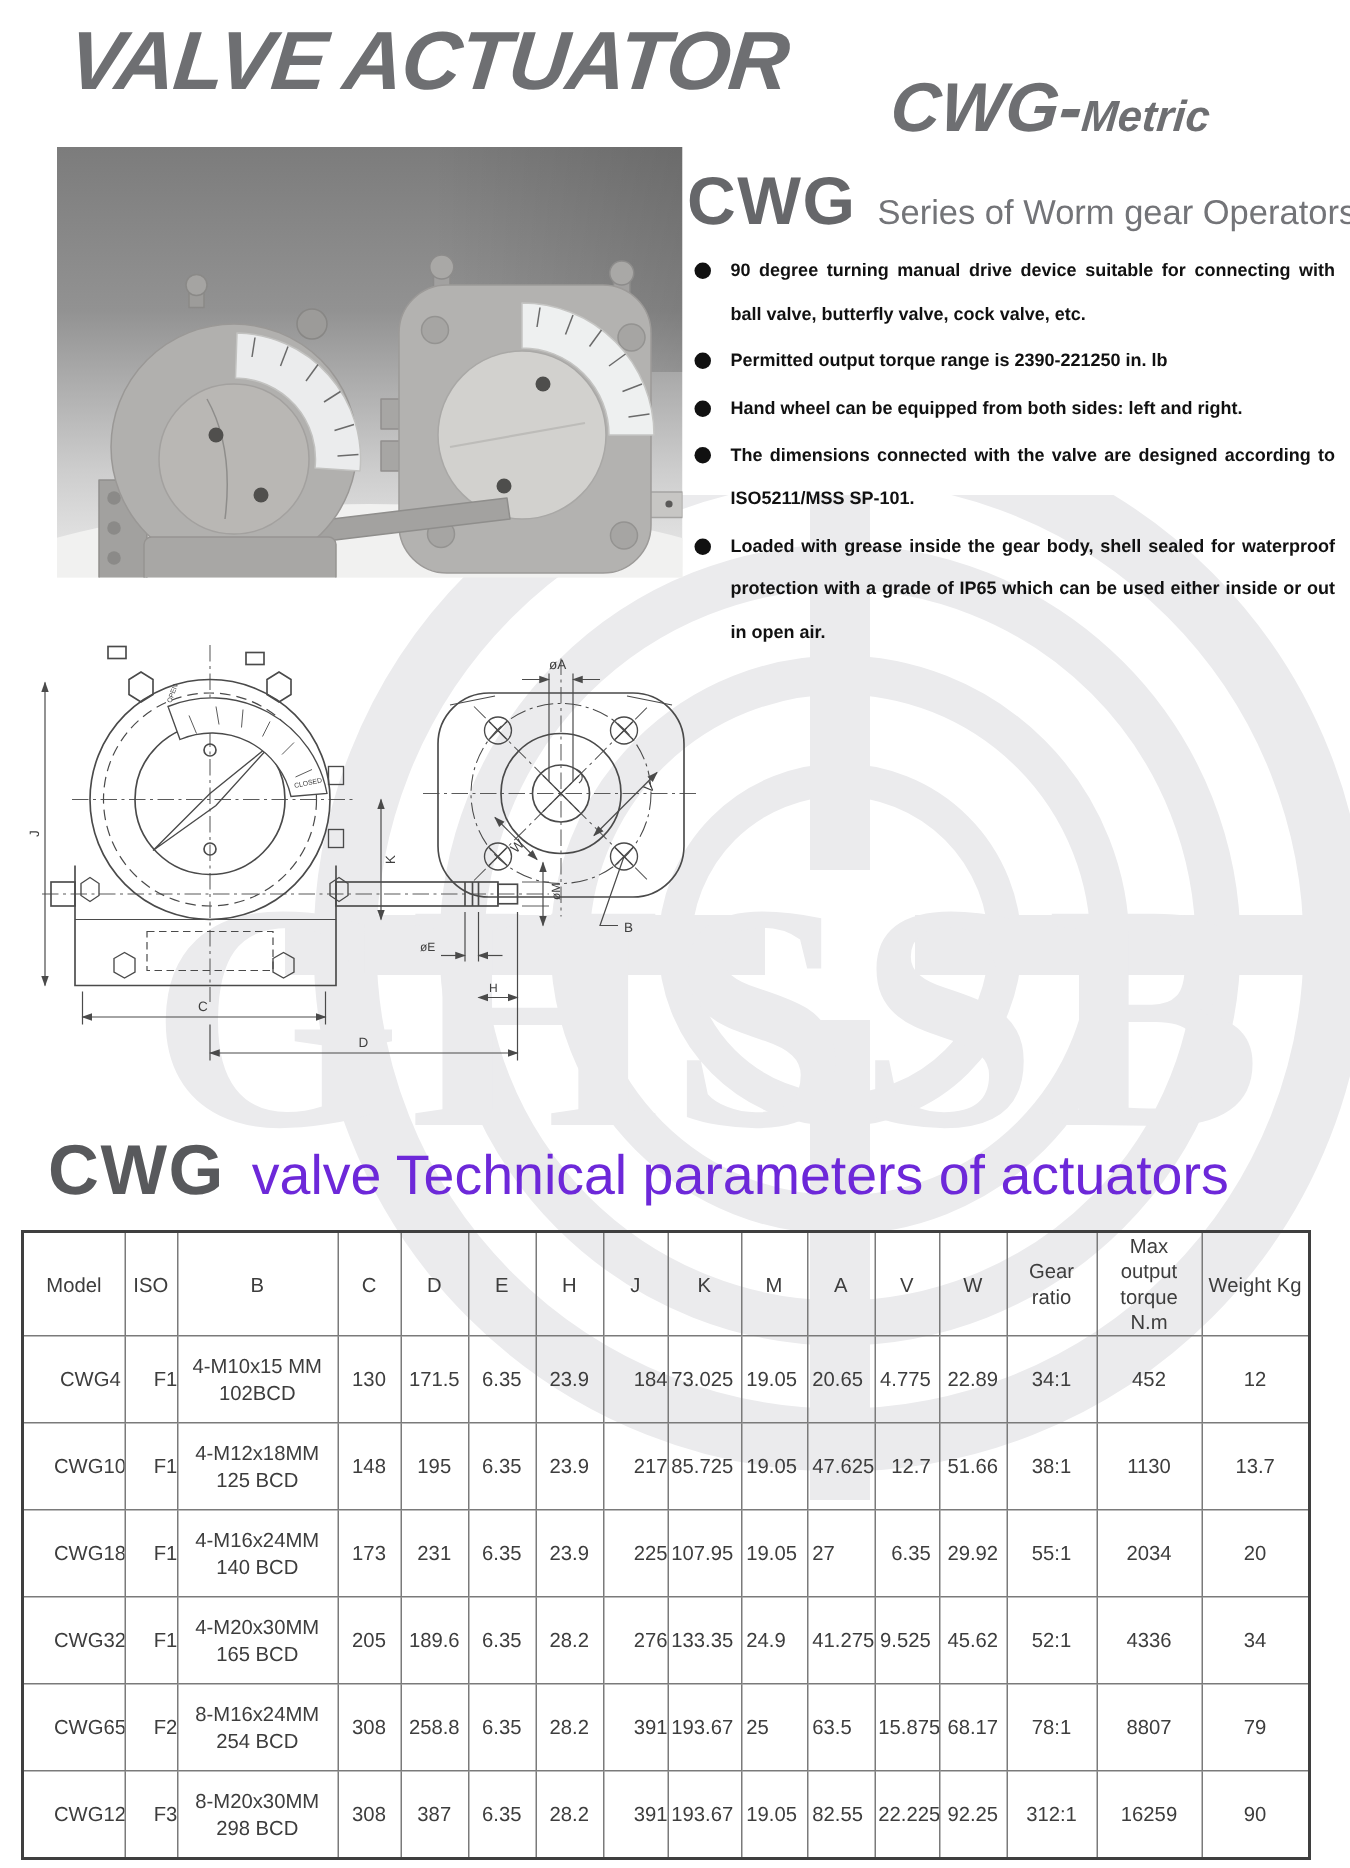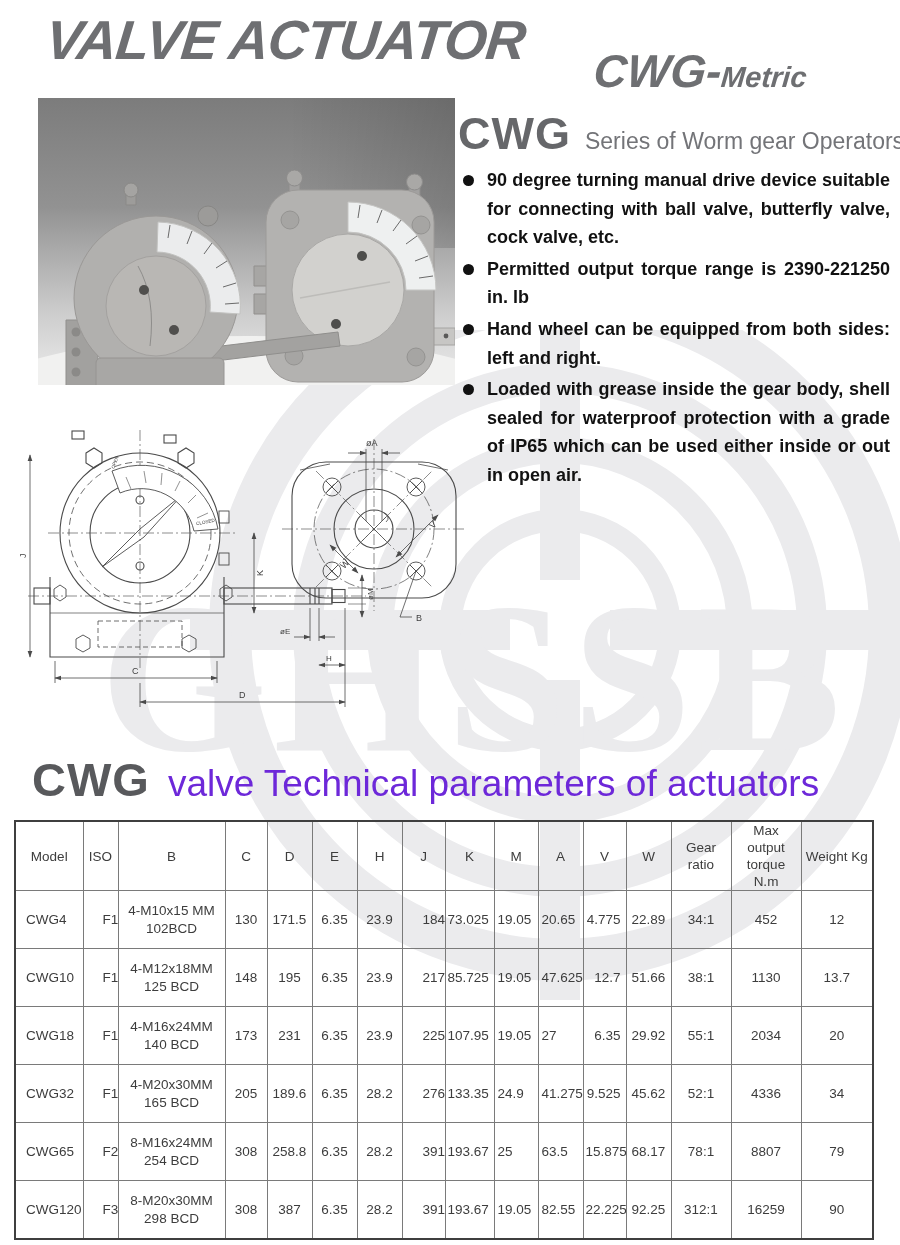--- a/index.html
+++ b/index.html
@@ -24,21 +24,21 @@
   
   .photo{position:absolute;left:38px;top:98px;width:417px;height:287px;z-index:1;}
   
   .series-head{position:absolute;left:458px;top:108px;width:432px;z-index:2;display:flex;align-items:baseline;}
   .series-head .cwg{font-size:45px;font-weight:700;color:#66676a;letter-spacing:1px;}
   .series-head .tag{font-size:23px;color:#737478;margin-left:14px;white-space:nowrap;}
   .features{position:absolute;left:458px;top:166px;width:432px;z-index:2;list-style:none;margin:0;padding:0;}
   .features li{display:flex;margin:0 0 3px 0;}
   .bullet-marker{flex:0 0 11px;width:11px;height:11px;border-radius:50%;background:#111;margin:9px 13px 0 5px;}
   .ftext{
-    flex:1;font-size:18px;line-height:28.6px;font-weight:700;color:#111;
+    flex:1;font-size:12px;line-height:28.6px;font-weight:700;color:#111;
     text-align:justify;
   }
   
   .drawing{position:absolute;left:14px;top:425px;width:456px;height:300px;z-index:1;}
   .drawing text{font-family:"Liberation Sans",sans-serif;fill:#3f3f3f;}
   
   .section-head{position:absolute;left:32px;top:752px;z-index:2;display:flex;align-items:baseline;}
   .section-head .cwg{font-size:47px;font-weight:700;color:#58595c;letter-spacing:1px;}
   .section-head .rest{font-size:37px;color:#6d28d9;margin-left:18px;white-space:nowrap;}
   
@@ -46,21 +46,21 @@
     position:absolute;left:14px;top:820px;width:858px;z-index:2;
     border-collapse:collapse;table-layout:fixed;background:transparent;
     font-size:13.5px;color:#3d3d3d;
   }
   table.params th,table.params td{
     border:1px solid #7a7a7a;overflow:hidden;vertical-align:middle;padding:0 2px;
   }
   table.params{border:2px solid #3f3f3f;}
   table.params th{font-weight:400;text-align:center;height:56px;line-height:17px;}
   table.params td{height:57px;text-align:center;}
-  table.params td:nth-child(1){text-align:left;padding-left:10px;}
+  table.params td:nth-child(1){text-align:right;padding-left:20px;}
   table.params td:nth-child(2){text-align:left;padding-left:19px;}
   table.params td:nth-child(3){white-space:pre-line;line-height:18px;}
   table.params td:nth-child(8){text-align:center;padding-left:20px;}
   table.params td:nth-child(9){text-align:left;padding-left:2px;}
   table.params td:nth-child(10){text-align:left;padding-left:3px;}
   table.params td:nth-child(11){text-align:left;padding-left:3px;}
   table.params td:nth-child(12){text-align:right;padding-right:5px;}
 </style>
 </head>
 <body>
@@ -175,20 +175,24 @@
         <span class="bullet-marker"></span>
         <span class="ftext">90 degree turning manual drive device suitable for connecting with ball valve, butterfly valve, cock valve, etc.</span>
       </li>
       <li>
         <span class="bullet-marker"></span>
         <span class="ftext">Permitted output torque range is 2390-221250 in. lb</span>
       </li>
       <li>
         <span class="bullet-marker"></span>
         <span class="ftext">Hand wheel can be equipped from both sides: left and right.</span>
+      </li>
+      <li>
+        <span class="bullet-marker"></span>
+        <span class="ftext">The dimensions connected with the valve are designed according to ISO5211/MSS SP-101.</span>
       </li>
       <li>
         <span class="bullet-marker"></span>
         <span class="ftext">Loaded with grease inside the gear body, shell sealed for waterproof protection with a grade of IP65 which can be used either inside or out in open air.</span>
       </li>
     </ul>
 
   <svg class="drawing" viewBox="0 0 456 300">
     <defs>
       <marker id="arr" viewBox="0 0 10 10" refX="9" refY="5" markerWidth="9" markerHeight="9" orient="auto-start-reverse">

